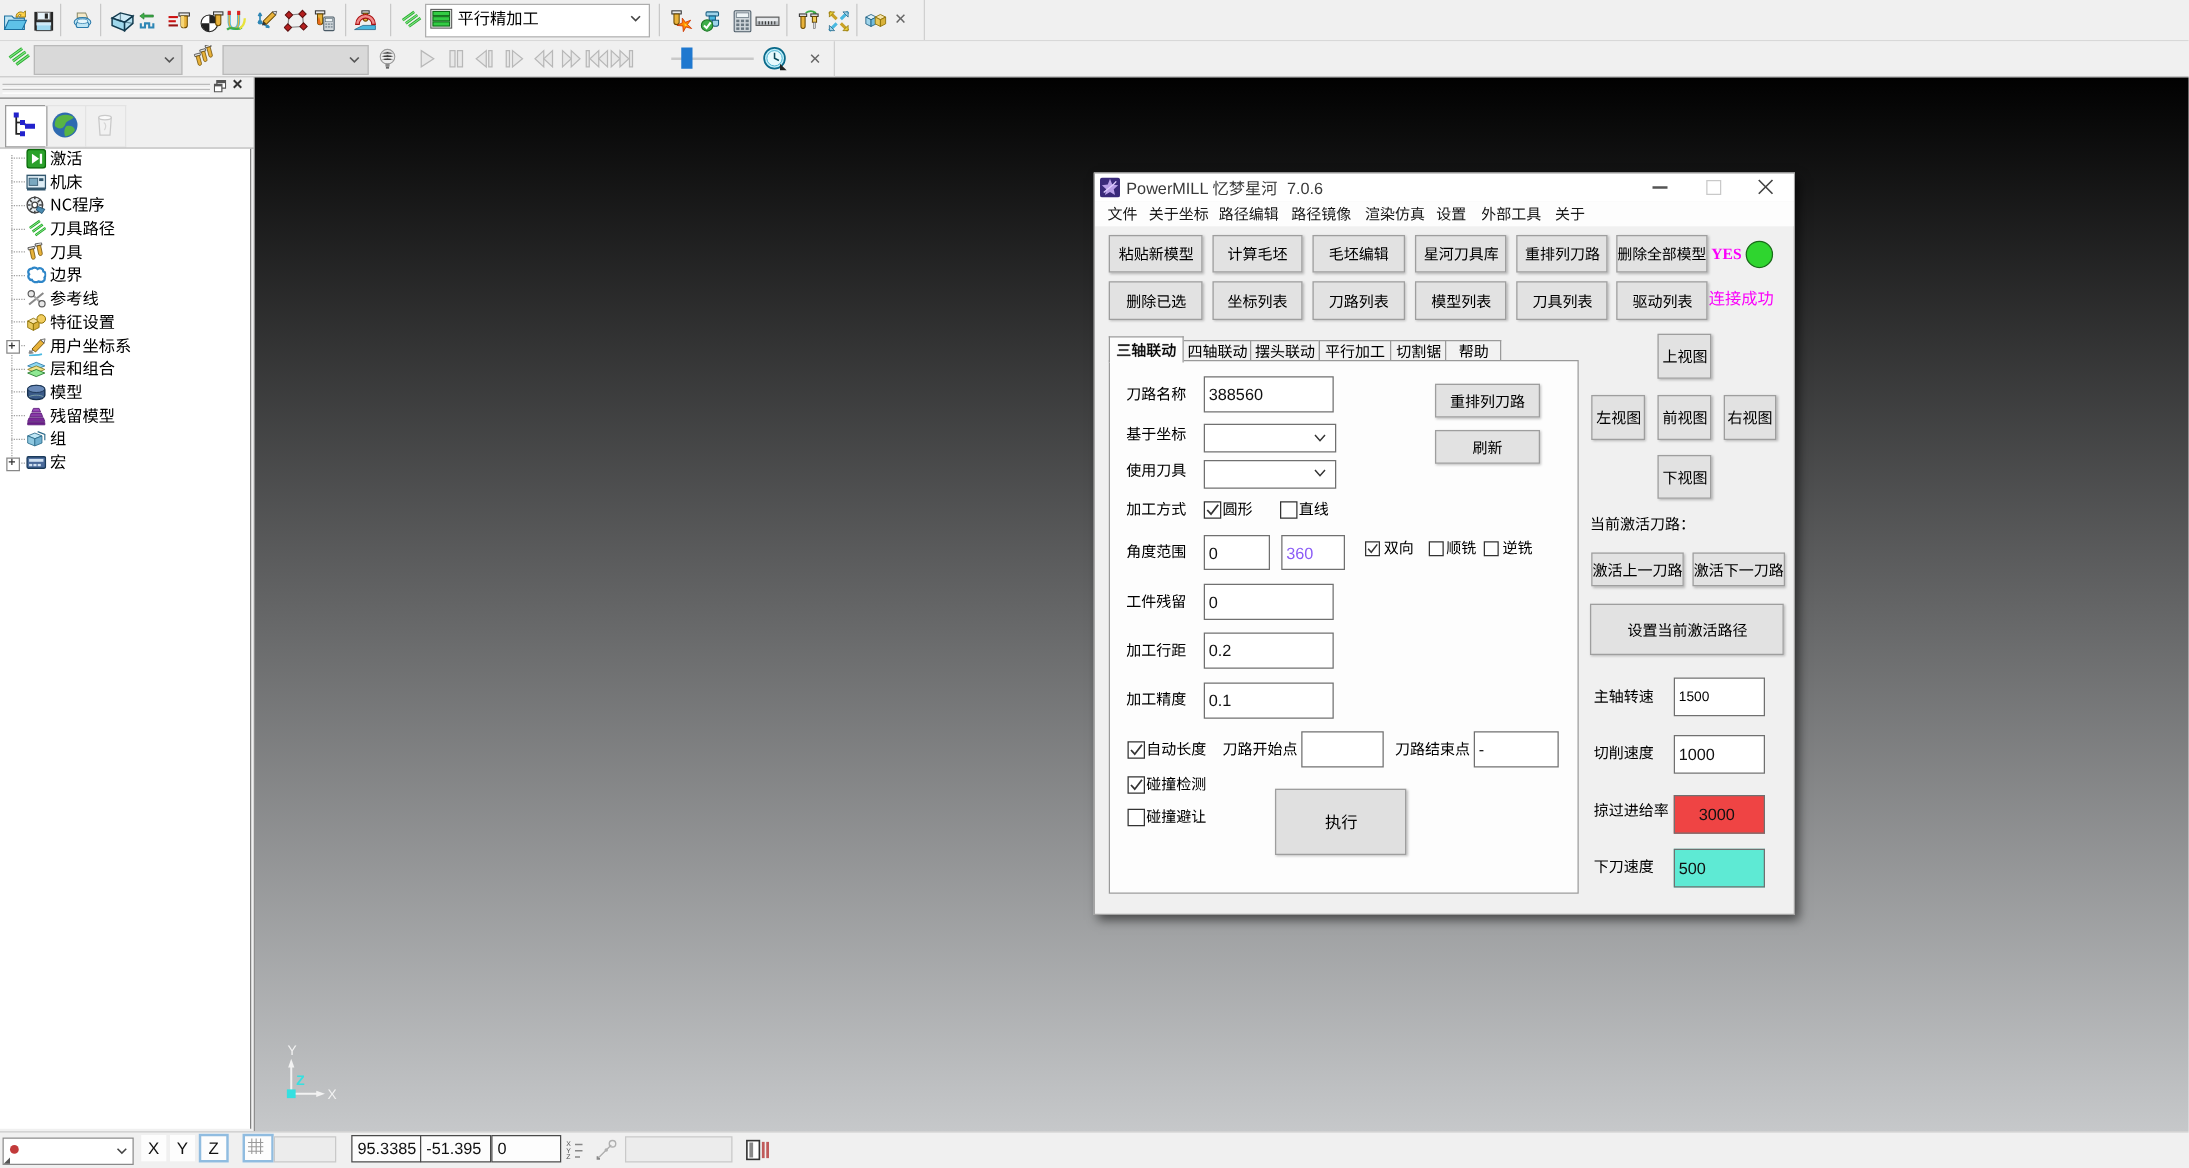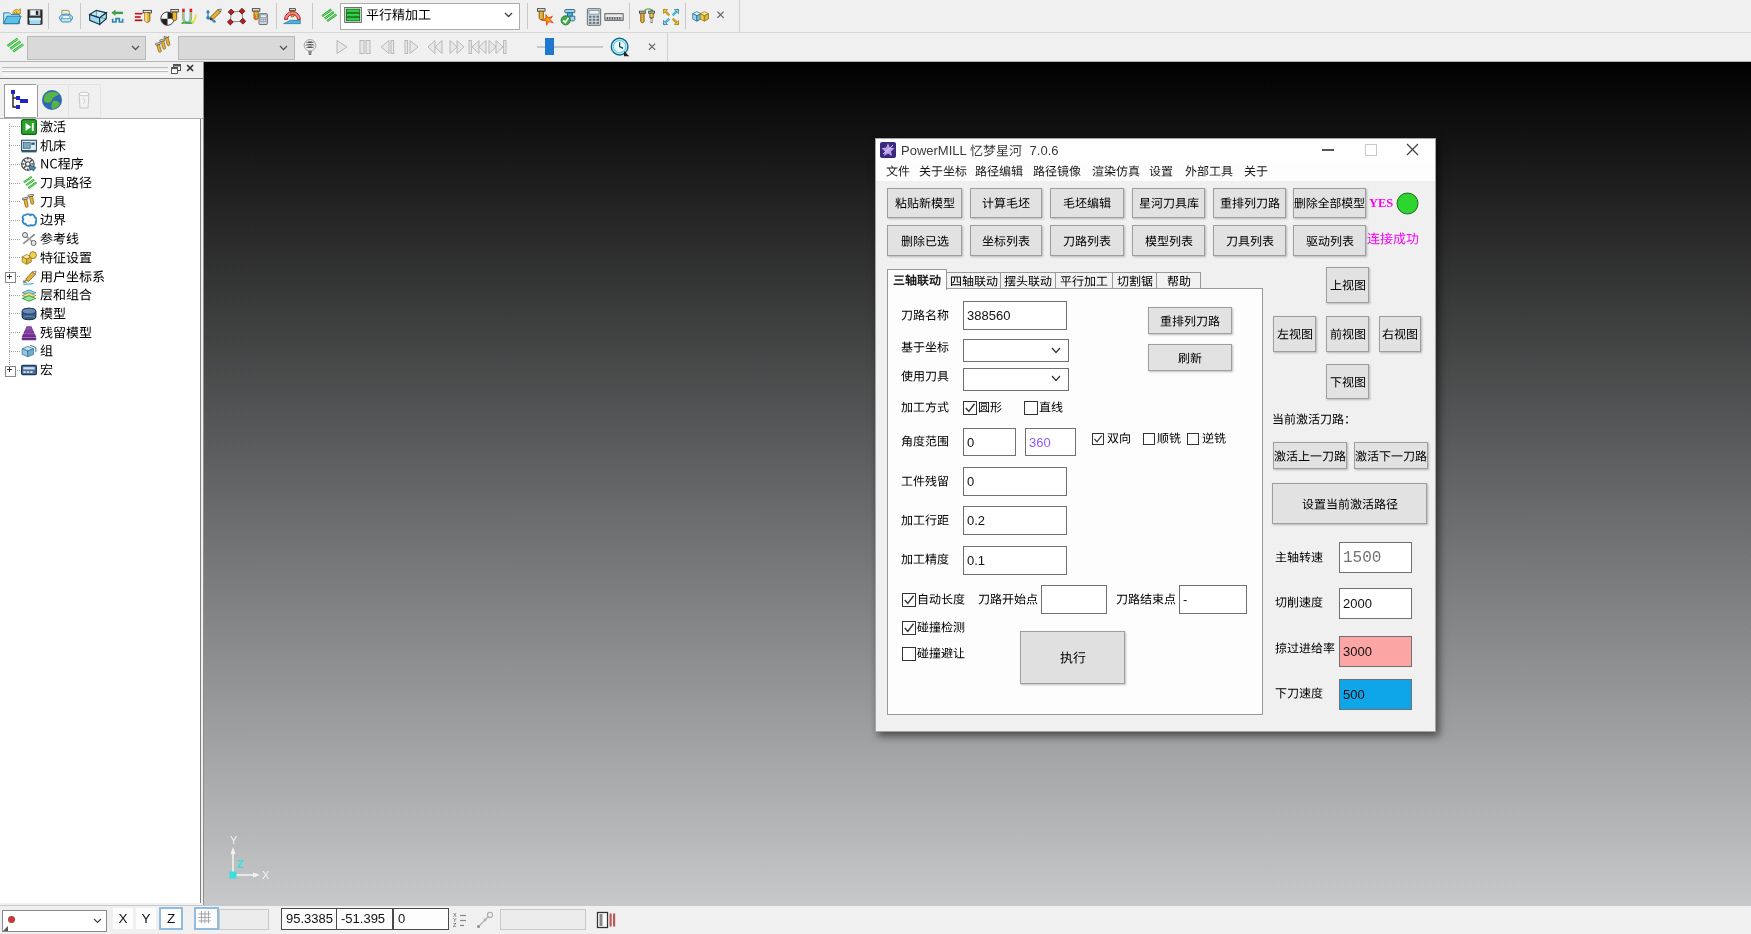--- a/index.html
+++ b/index.html
@@ -1441,55 +1441,55 @@
         <svg width="48.0" height="12" viewBox="0 -880 4000 1000" fill="#000">
           <g transform="scale(1,-1)">
             <use href="#g4E3B" x="0"></use>
             <use href="#g8F74" x="1000"></use>
             <use href="#g8F6C" x="2000"></use>
             <use href="#g901F" x="3000"></use>
           </g>
         </svg>
       </div>
       <div style="position:absolute;left:463px;top:403px;width:73px;height:31px;background:#fff;border:1px solid #707070;z-index:2;display:flex;align-items:center;padding-left:3px;box-sizing:border-box">
-        <span style="font-family:Liberation Mono, monospace;font-size:16px;color:#737373">1500</span>
+        <span style="font-family:Liberation Sans, sans-serif;font-size:11px;color:#000000">1500</span>
       </div>
       <div style="position:absolute;left:399px;top:457px;z-index:2">
         <svg width="48.0" height="12" viewBox="0 -880 4000 1000" fill="#000">
           <g transform="scale(1,-1)">
             <use href="#g5207" x="0"></use>
             <use href="#g524A" x="1000"></use>
             <use href="#g901F" x="2000"></use>
             <use href="#g5EA6" x="3000"></use>
           </g>
         </svg>
       </div>
       <div style="position:absolute;left:463px;top:449px;width:73px;height:31px;background:#fff;border:1px solid #707070;z-index:2;display:flex;align-items:center;padding-left:3px;box-sizing:border-box">
-        <span style="font-family:'Liberation Sans',sans-serif;font-size:13px;color:#111">2000</span>
+        <span style="font-family:'Liberation Sans',sans-serif;font-size:13px;color:#111">1000</span>
       </div>
       <div style="position:absolute;left:399px;top:503px;z-index:2">
         <svg width="60.0" height="12" viewBox="0 -880 5000 1000" fill="#000">
           <g transform="scale(1,-1)">
             <use href="#g63A0" x="0"></use>
             <use href="#g8FC7" x="1000"></use>
             <use href="#g8FDB" x="2000"></use>
             <use href="#g7ED9" x="3000"></use>
             <use href="#g7387" x="4000"></use>
           </g>
         </svg>
       </div>
-      <div style="position:absolute;left:463px;top:497px;width:73px;height:31px;background:#fca5a5;border:1px solid #707070;z-index:2;display:flex;align-items:center;padding-left:3px;box-sizing:border-box">
+      <div style="position:absolute;left:463px;top:497px;width:73px;height:31px;background:#ef4444;border:1px solid #707070;z-index:2;display:flex;align-items:center;padding-left:19px;box-sizing:border-box">
         <span style="font-family:'Liberation Sans',sans-serif;font-size:13px;color:#111">3000</span>
       </div>
       <div style="position:absolute;left:399px;top:548px;z-index:2">
         <svg width="48.0" height="12" viewBox="0 -880 4000 1000" fill="#000">
           <g transform="scale(1,-1)">
             <use href="#g4E0B" x="0"></use>
             <use href="#g5200" x="1000"></use>
             <use href="#g901F" x="2000"></use>
             <use href="#g5EA6" x="3000"></use>
           </g>
         </svg>
       </div>
-      <div style="position:absolute;left:463px;top:540px;width:73px;height:31px;background:#0ea5e9;border:1px solid #707070;z-index:2;display:flex;align-items:center;padding-left:3px;box-sizing:border-box">
+      <div style="position:absolute;left:463px;top:540px;width:73px;height:31px;background:#5eead4;border:1px solid #707070;z-index:2;display:flex;align-items:center;padding-left:3px;box-sizing:border-box">
         <span style="font-family:'Liberation Sans',sans-serif;font-size:13px;color:#111">500</span>
       </div>
     </div>
   </div>
 </body></html>

